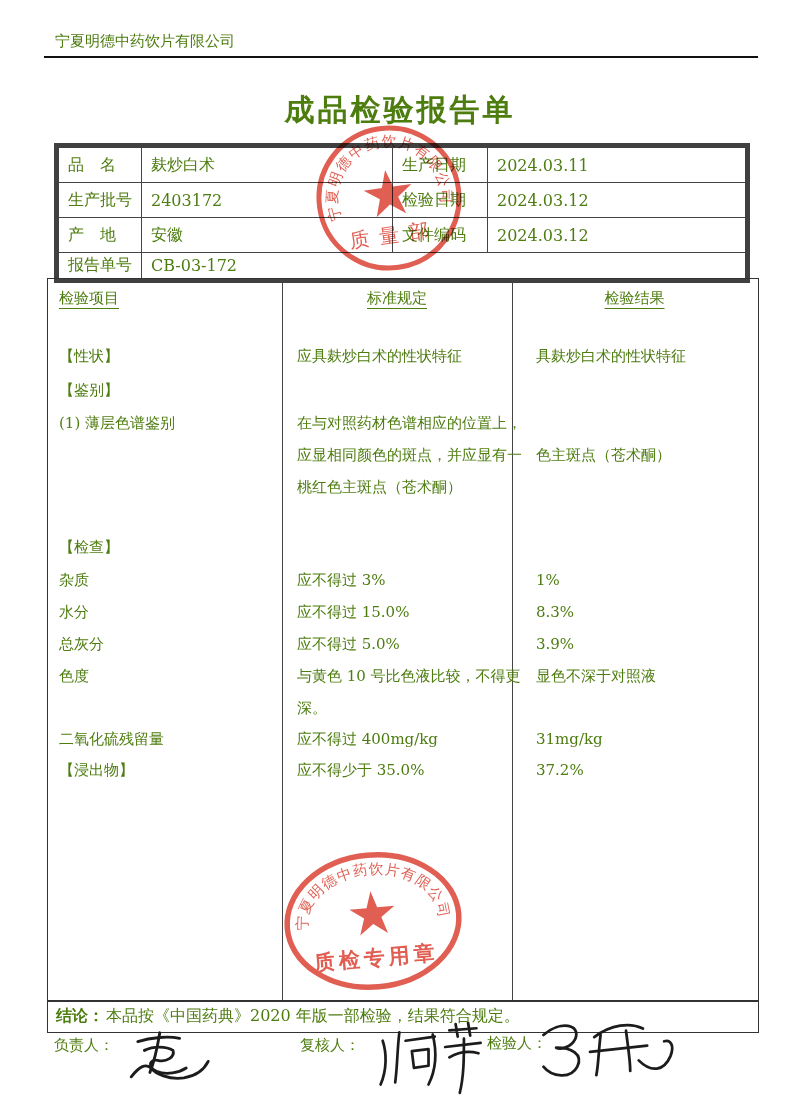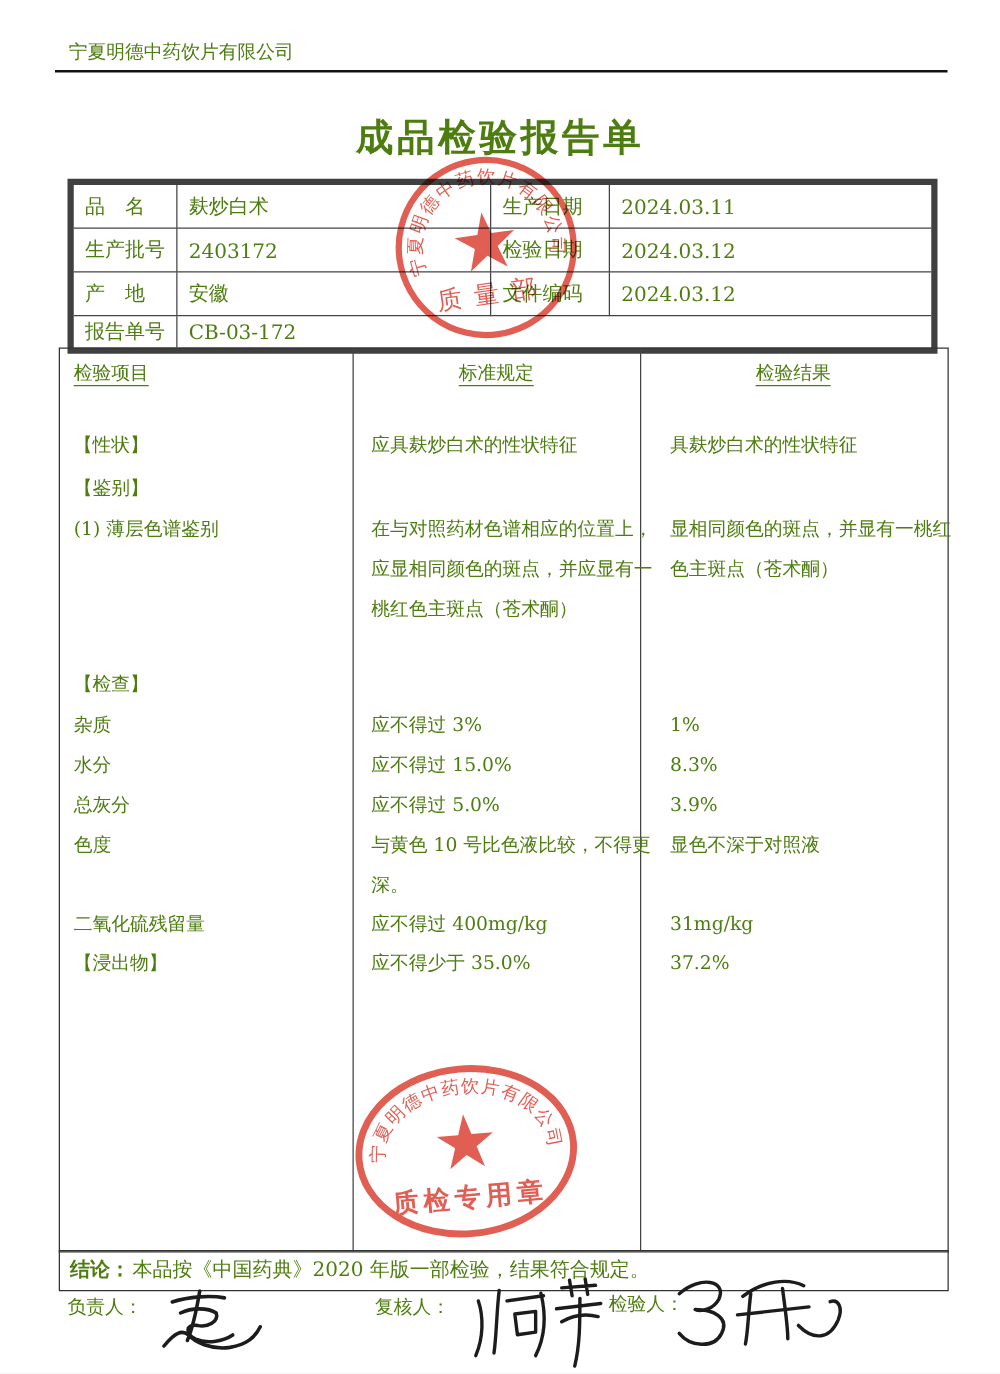--- a/index.html
+++ b/index.html
@@ -94,21 +94,20 @@
     <span class="ln c1" style="top:67px">【性状】</span>
     <span class="ln c2" style="top:67px">应具麸炒白术的性状特征</span>
     <span class="ln c3" style="top:67px">具麸炒白术的性状特征</span>
 
     <span class="ln c1" style="top:101px">【鉴别】</span>
 
     <span class="ln c1" style="top:134px">(1) 薄层色谱鉴别</span>
     <span class="ln c2" style="top:166px">应显相同颜色的斑点，并应显有一</span>
     <span class="ln c2" style="top:134px">在与对照药材色谱相应的位置上，</span>
     <span class="ln c2" style="top:198px">桃红色主斑点（苍术酮）</span>
-    <span class="ln c3" style="top:134px">显相同颜色的斑点，并显有一桃红</span>
     <span class="ln c3" style="top:166px">色主斑点（苍术酮）</span>
 
     <span class="ln c1" style="top:258px">【检查】</span>
 
     <span class="ln c1" style="top:291px">杂质</span>
     <span class="ln c2" style="top:291px">应不得过 3%</span>
     <span class="ln c3" style="top:291px">1%</span>
 
     <span class="ln c1" style="top:323px">水分</span>
     <span class="ln c2" style="top:323px">应不得过 15.0%</span>

